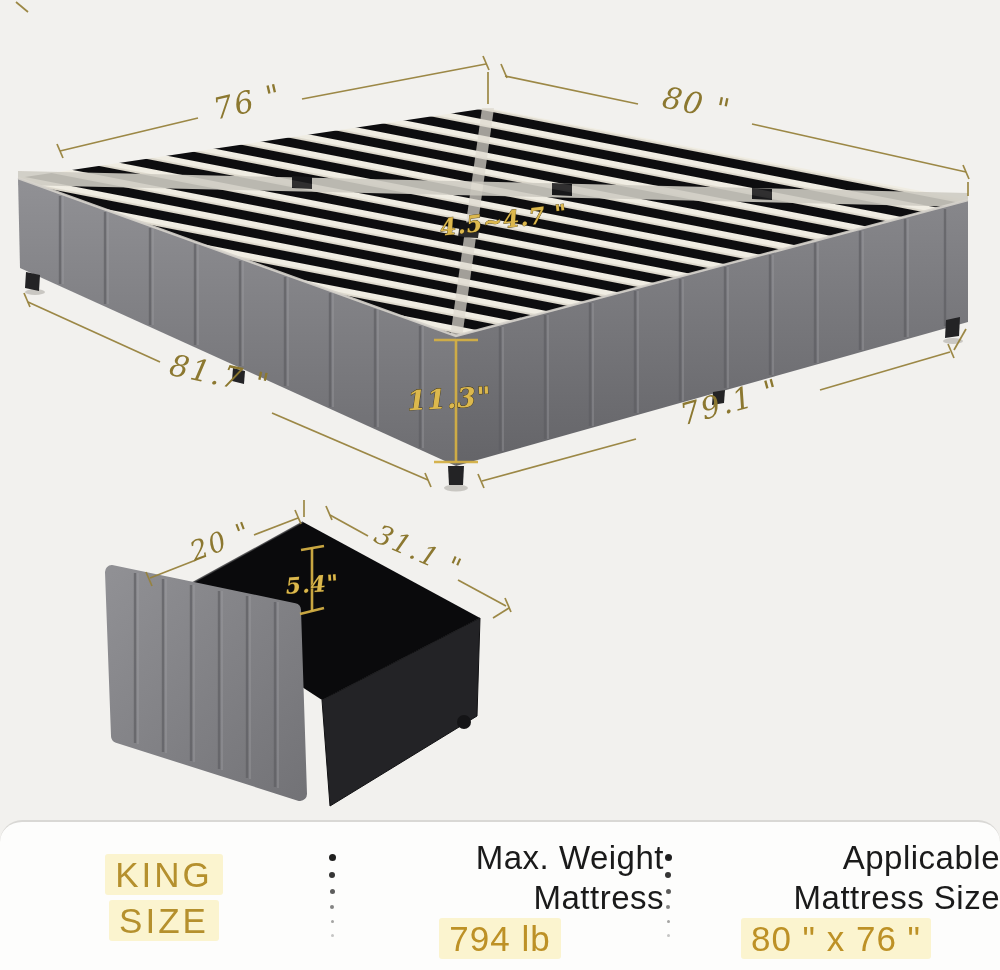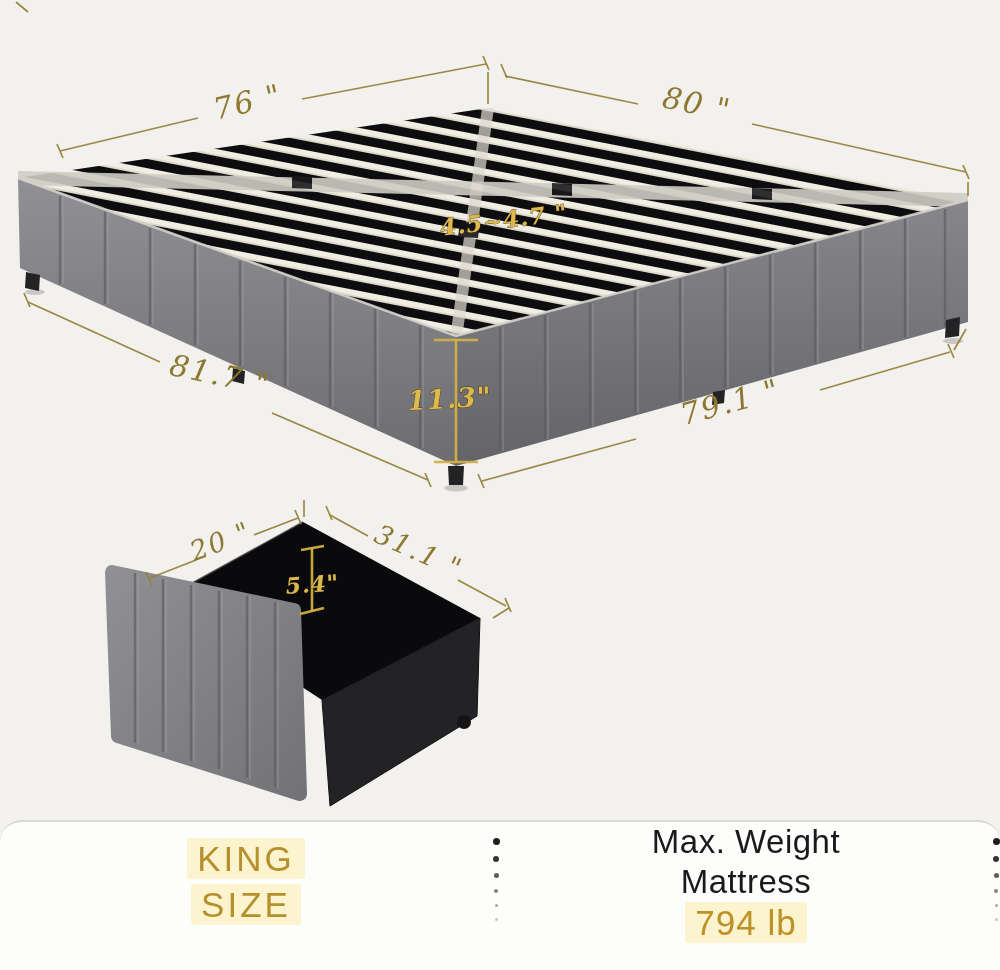--- a/index.html
+++ b/index.html
@@ -10,23 +10,23 @@
   .dim{font-family:"DejaVu Serif",serif;font-style:italic;font-size:30px;fill:#8c7830;letter-spacing:2px;}
   .dim.small{font-size:27px;}
   .dim.bright{fill:#dcb84d;font-weight:bold;stroke:#3d3008;stroke-width:.7px;paint-order:stroke;letter-spacing:1px;}
   .dimline{stroke:#97823c;stroke-width:1.7;fill:none;opacity:.95;}
   .dimline.bright{stroke:#d3af45;stroke-width:2.6;}
   .channel{stroke:#5e5e62;stroke-width:2.4;opacity:.7;fill:none;}
   .channel-hi{stroke:#a3a3a7;stroke-width:1.2;opacity:.55;fill:none;}
   
   .specs-bar{position:absolute;left:0;top:820px;width:1000px;height:150px;box-sizing:border-box;
              background:#fdfdfc;border-top:2px solid #d9d8d5;border-radius:22px 22px 0 0;
-             display:flex;align-items:stretch;}
+             display:flex;align-items:stretch;padding-top:16px;}
   .spec{flex:1;text-align:center;}
-  .spec .label{font-size:33px;color:#1a1a1a;line-height:1.22;letter-spacing:.5px;}
+  .spec .label{font-size:33px;color:#1a1a1a;line-height:1.22;letter-spacing:.5px;text-align:right;}
   .size-title{font-size:35px;letter-spacing:3px;color:#b5902d;line-height:1.32;margin-top:14px;}
   .value{font-size:35px;color:#bd9126;letter-spacing:1px;}
   .hl{background:#fbf4cf;padding:1px 10px;border-radius:3px;}
   .dots{display:flex;flex-direction:column;align-items:center;gap:11px;padding-top:16px;width:8px;}
   .dots span{display:block;border-radius:50%;background:#1f1f1f;}
   .dots span:nth-child(1){width:7px;height:7px;opacity:1;}
   .dots span:nth-child(2){width:6px;height:6px;opacity:.9;}
   .dots span:nth-child(3){width:5px;height:5px;opacity:.72;}
   .dots span:nth-child(4){width:4px;height:4px;opacity:.55;}
   .dots span:nth-child(5){width:3px;height:3px;opacity:.4;}
@@ -260,15 +260,24 @@
       </div>
     </div>
     <div class="dots">
       <span></span>
         <span></span>
         <span></span>
         <span></span>
         <span></span>
         <span></span>
     </div>
+    <div class="spec">
+      <div class="label">
+        <div>Applicable</div>
+        <div>Mattress Size</div>
+      </div>
+      <div class="value">
+        <span class="hl">80 " x 76 "</span>
+      </div>
+    </div>
   </div>
 
 </div>
 
 </body></html>

